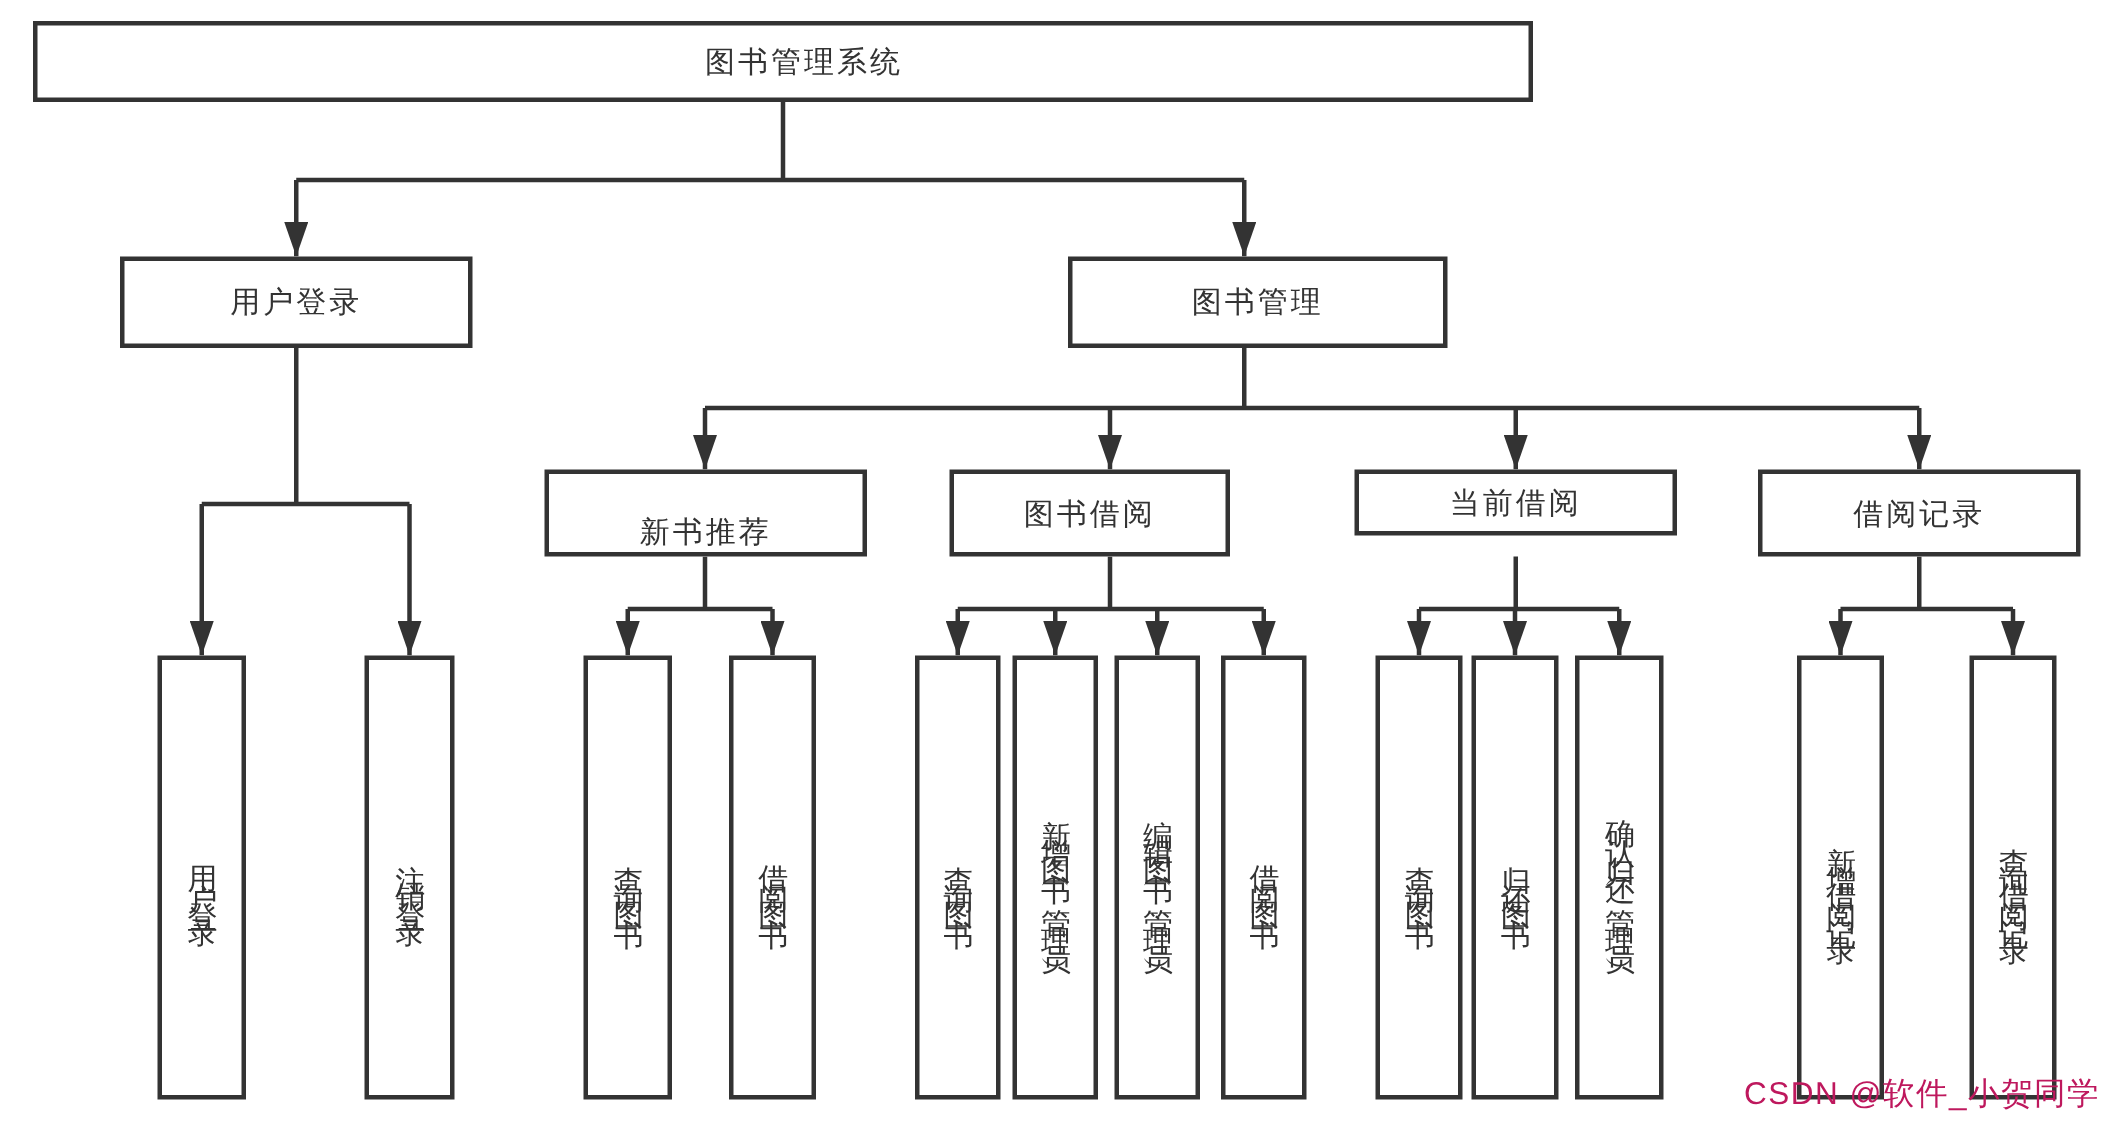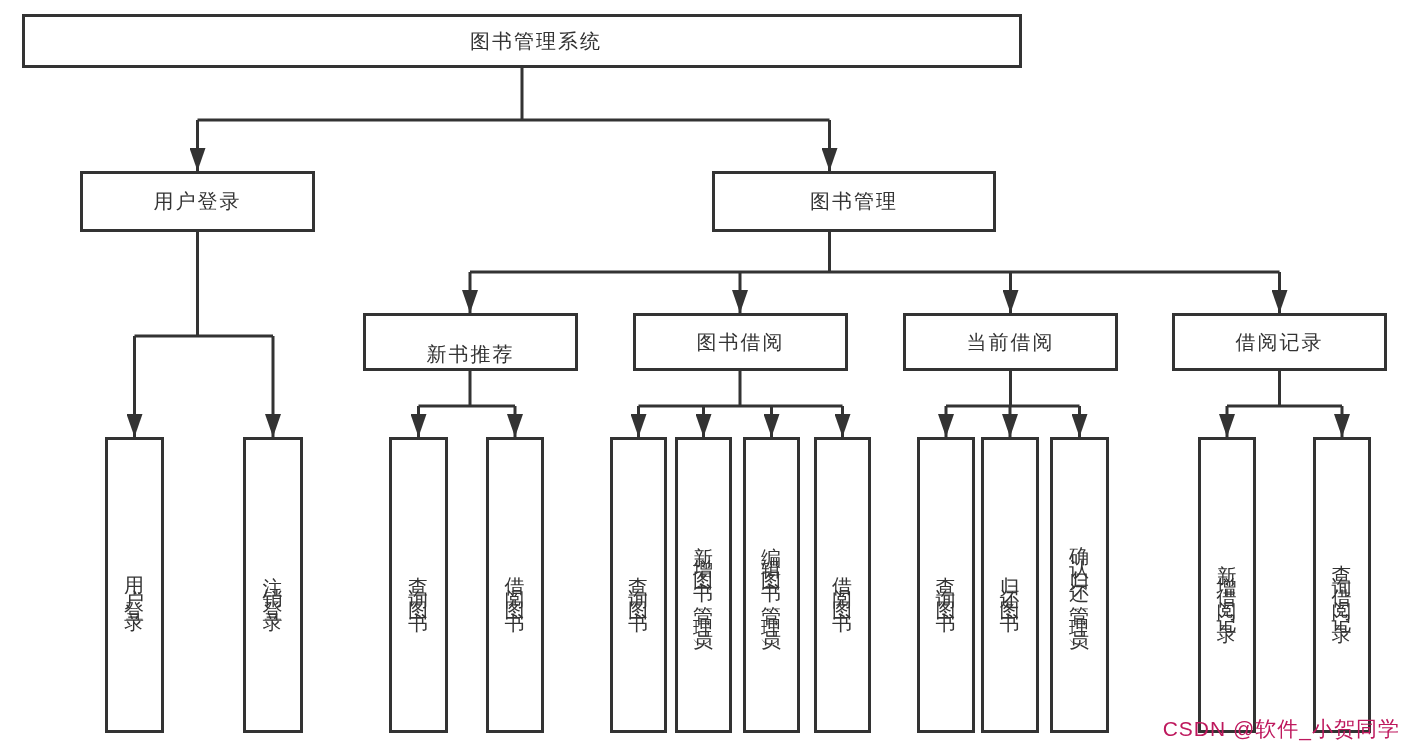--- a/index.html
+++ b/index.html
@@ -112,31 +112,31 @@
     <line x1="1342" y1="406" x2="1342" y2="437" marker-end="url(#arr)"></line>
   </svg>
 
   <div class="node" style="left:22px; top:14px; width:1000px; height:54px;padding-left:28px;">
     <span>图书管理系统</span>
   </div>
 
   <div class="node" style="left:80px; top:171px; width:235px; height:61px;">
     <span>用户登录</span>
   </div>
-  <div class="node" style="left:712px; top:171px; width:284px; height:61px;">
+  <div class="node" style="left:712px; top:171px; width:253px; height:61px;">
     <span>图书管理</span>
   </div>
 
   <div class="node" style="left:363px; top:313px; width:215px; height:58px;align-items:flex-end;">
     <span>新书推荐</span>
   </div>
-  <div class="node" style="left:633px; top:313px; width:215px; height:58px;">
+  <div class="node" style="left:633px; top:313px; width:187px; height:58px;">
     <span>图书借阅</span>
   </div>
-  <div class="node" style="left:903px; top:313px; width:215px; height:58px;">
+  <div class="node" style="left:903px; top:313px; width:215px; height:44px;">
     <span>当前借阅</span>
   </div>
   <div class="node" style="left:1172px; top:313px; width:215px; height:58px;">
     <span>借阅记录</span>
   </div>
 
   <div class="node leaf" style="left:105px; top:437px; width:59px; height:296px;">
     <span class="vtext">用户登录</span>
   </div>
   <div class="node leaf" style="left:243px; top:437px; width:60px; height:296px;">

